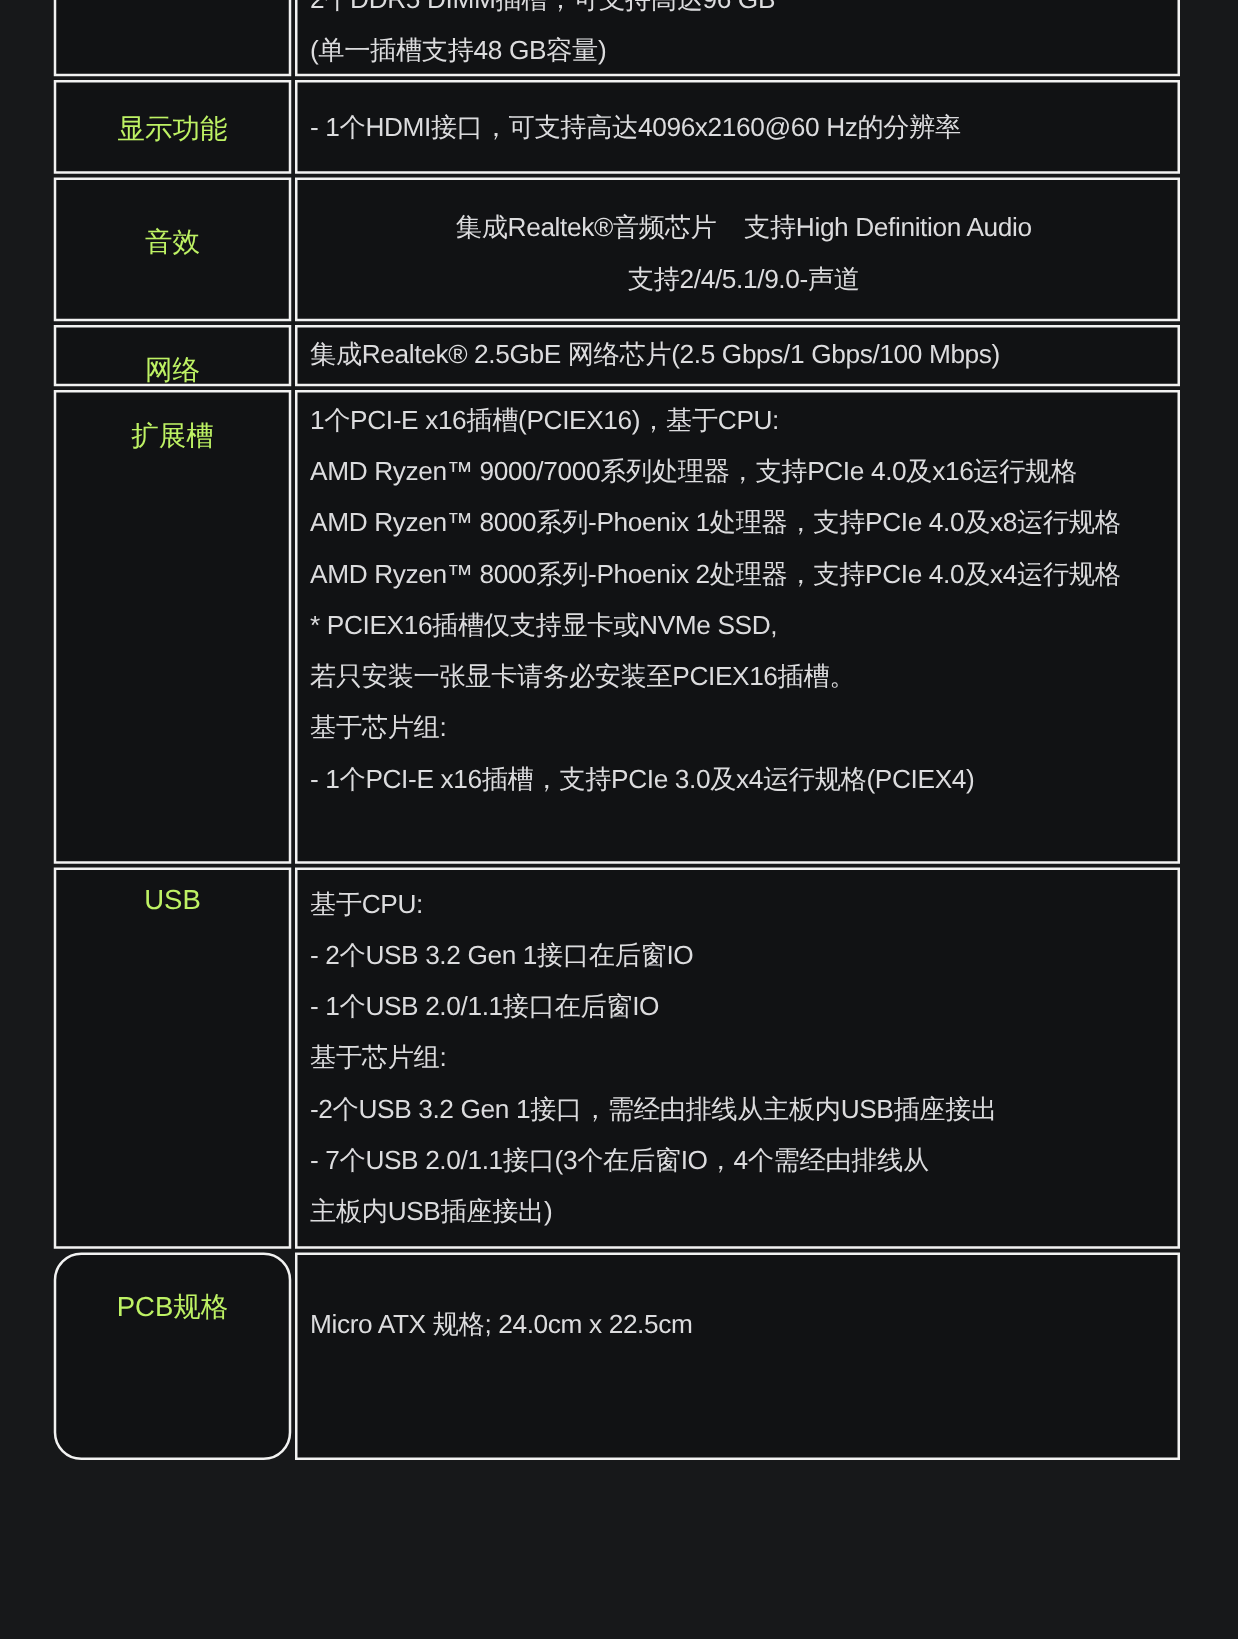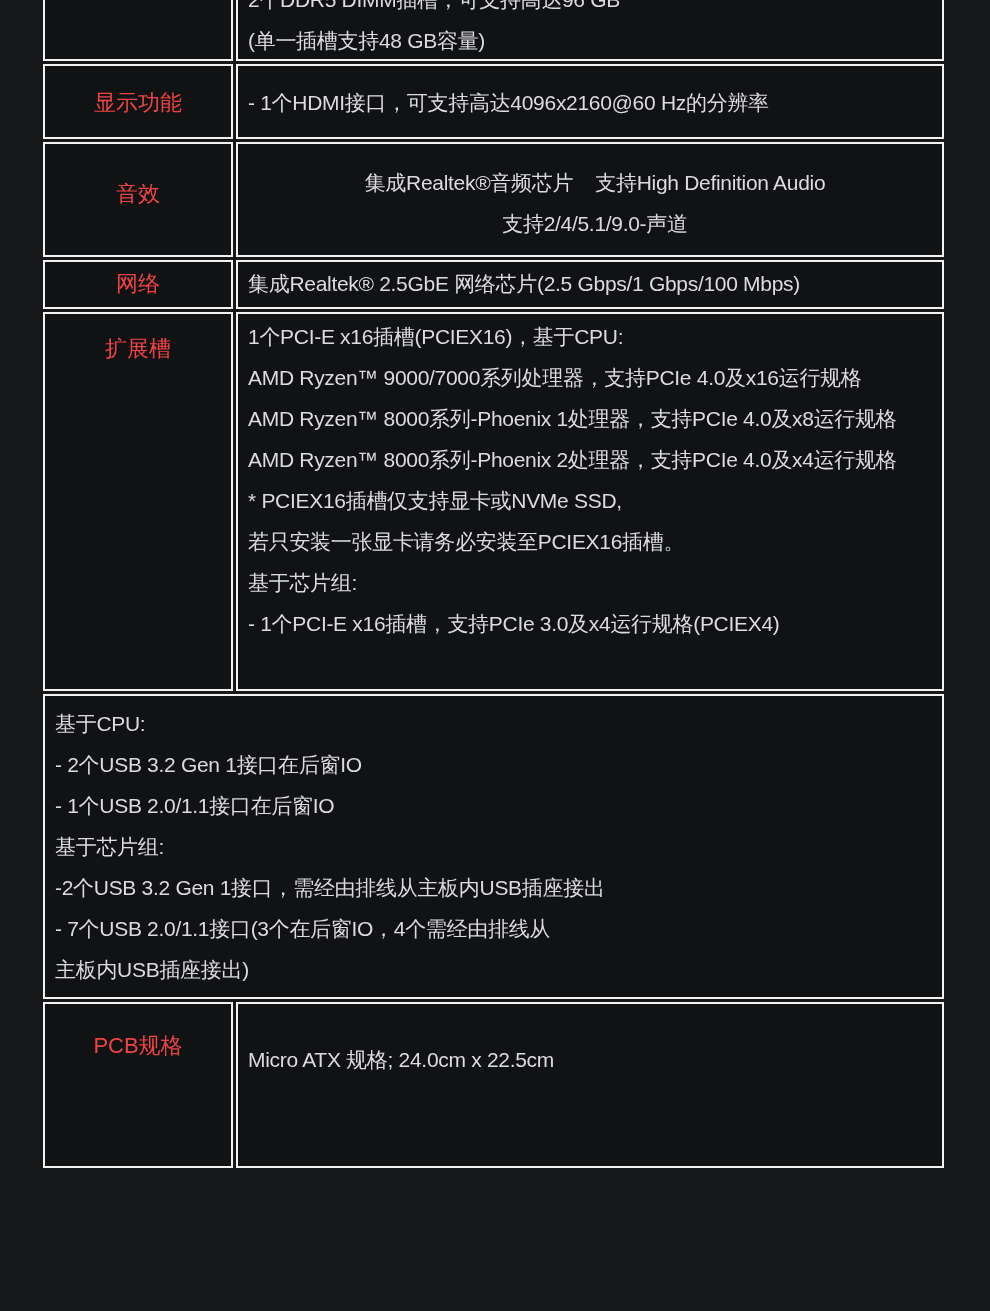--- a/index.html
+++ b/index.html
@@ -20,41 +20,41 @@
   .spec-row{display:flex;column-gap:3px;}
   .cell{
     box-sizing:border-box;
     border:2px solid #f2f2f2;
     background:#111214;
   }
   .label-cell{
     width:190px;flex:0 0 190px;
     text-align:center;
     font-size:22px;
-    color:#ef4444;
+    color:#bef264;
     line-height:41px;
   }
   .value-cell{
     flex:1;
     padding-left:10px;
     font-size:21px;
     color:#dcdcde;
     line-height:41px;
     letter-spacing:-0.3px;
   }
   .spec-line{white-space:pre;}
   
   .r0{height:113px;} .r0 .value-cell{padding-top:29px;} .r0 .label-cell{padding-top:0;}
   .r1{height:75px;}  .r1 .value-cell{padding-top:16px;} .r1 .label-cell{padding-top:16px;}
   .r2{height:115px;} .r2 .value-cell{padding-top:18px;text-align:center;} .r2 .label-cell{padding-top:29px;}
-  .r3{height:49px;}  .r3 .value-cell{padding-top:1px;}  .r3 .label-cell{padding-top:1px;}
+  .r3{height:49px;}  .r3 .value-cell{padding-top:1px;}  .r3 .label-cell{padding-top:13px;}
   .r4{height:379px;} .r4 .value-cell{padding-top:2px;} .r4 .label-cell{padding-top:14px;}
   .r5{height:89px;}  .r5 .value-cell{padding-top:30px;} .r5 .label-cell{padding-top:24px;}
   .r6{height:305px;} .r6 .value-cell{padding-top:7px;}  .r6 .label-cell{padding-top:3px;}
-  .r7{height:166px;} .r7 .value-cell{padding-top:35px;} .r7 .label-cell{padding-top:21px;}
+  .r7{height:166px;} .r7 .value-cell{padding-top:35px;} .r7 .label-cell{padding-top:21px;border-radius:22px;}
 </style>
 </head>
 <body>
 
 <div id="spec-table">
     <div class="spec-row r0">
       <div class="cell label-cell">
         <div class="spec-line"></div>
       </div>
       <div class="cell value-cell">
@@ -96,20 +96,23 @@
         <div class="spec-line">AMD Ryzen™ 9000/7000系列处理器，支持PCIe 4.0及x16运行规格</div>
         <div class="spec-line">AMD Ryzen™ 8000系列-Phoenix 1处理器，支持PCIe 4.0及x8运行规格</div>
         <div class="spec-line">AMD Ryzen™ 8000系列-Phoenix 2处理器，支持PCIe 4.0及x4运行规格</div>
         <div class="spec-line">* PCIEX16插槽仅支持显卡或NVMe SSD,</div>
         <div class="spec-line">若只安装一张显卡请务必安装至PCIEX16插槽。</div>
         <div class="spec-line">基于芯片组:</div>
         <div class="spec-line">- 1个PCI-E x16插槽，支持PCIe 3.0及x4运行规格(PCIEX4)</div>
       </div>
     </div>
     <div class="spec-row r6">
+      <div class="cell label-cell">
+        <div class="spec-line">USB</div>
+      </div>
       <div class="cell value-cell">
         <div class="spec-line">基于CPU:</div>
         <div class="spec-line">- 2个USB 3.2 Gen 1接口在后窗IO</div>
         <div class="spec-line">- 1个USB 2.0/1.1接口在后窗IO</div>
         <div class="spec-line">基于芯片组:</div>
         <div class="spec-line">-2个USB 3.2 Gen 1接口，需经由排线从主板内USB插座接出</div>
         <div class="spec-line">- 7个USB 2.0/1.1接口(3个在后窗IO，4个需经由排线从</div>
         <div class="spec-line">主板内USB插座接出)</div>
       </div>
     </div>

